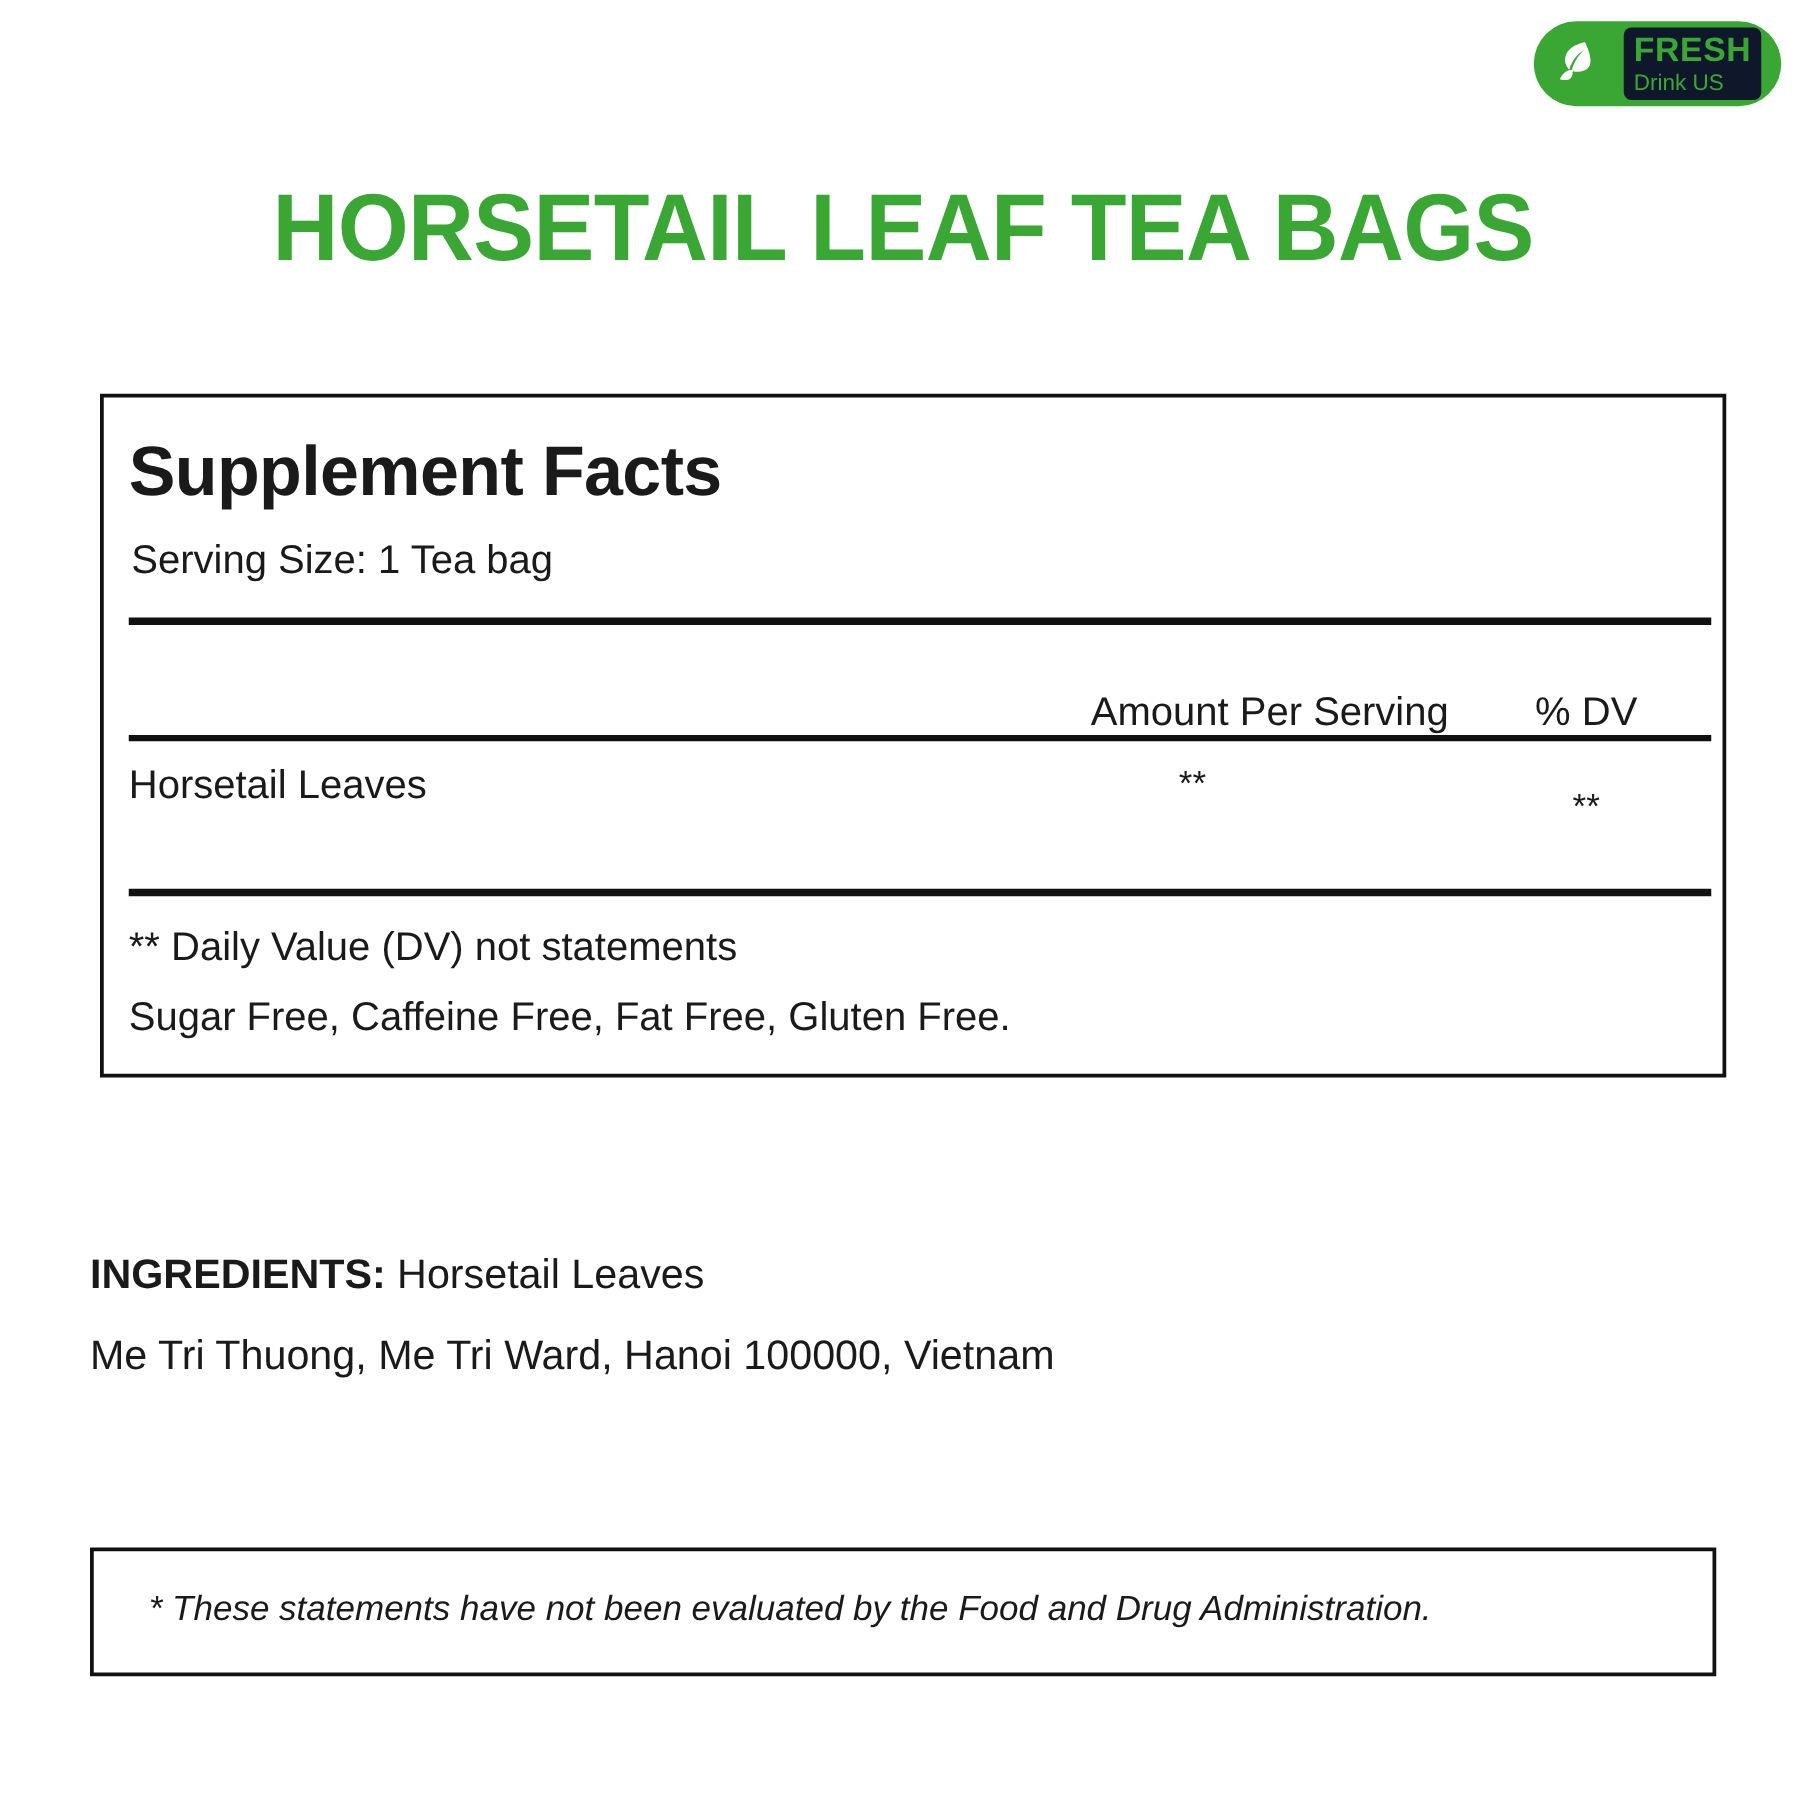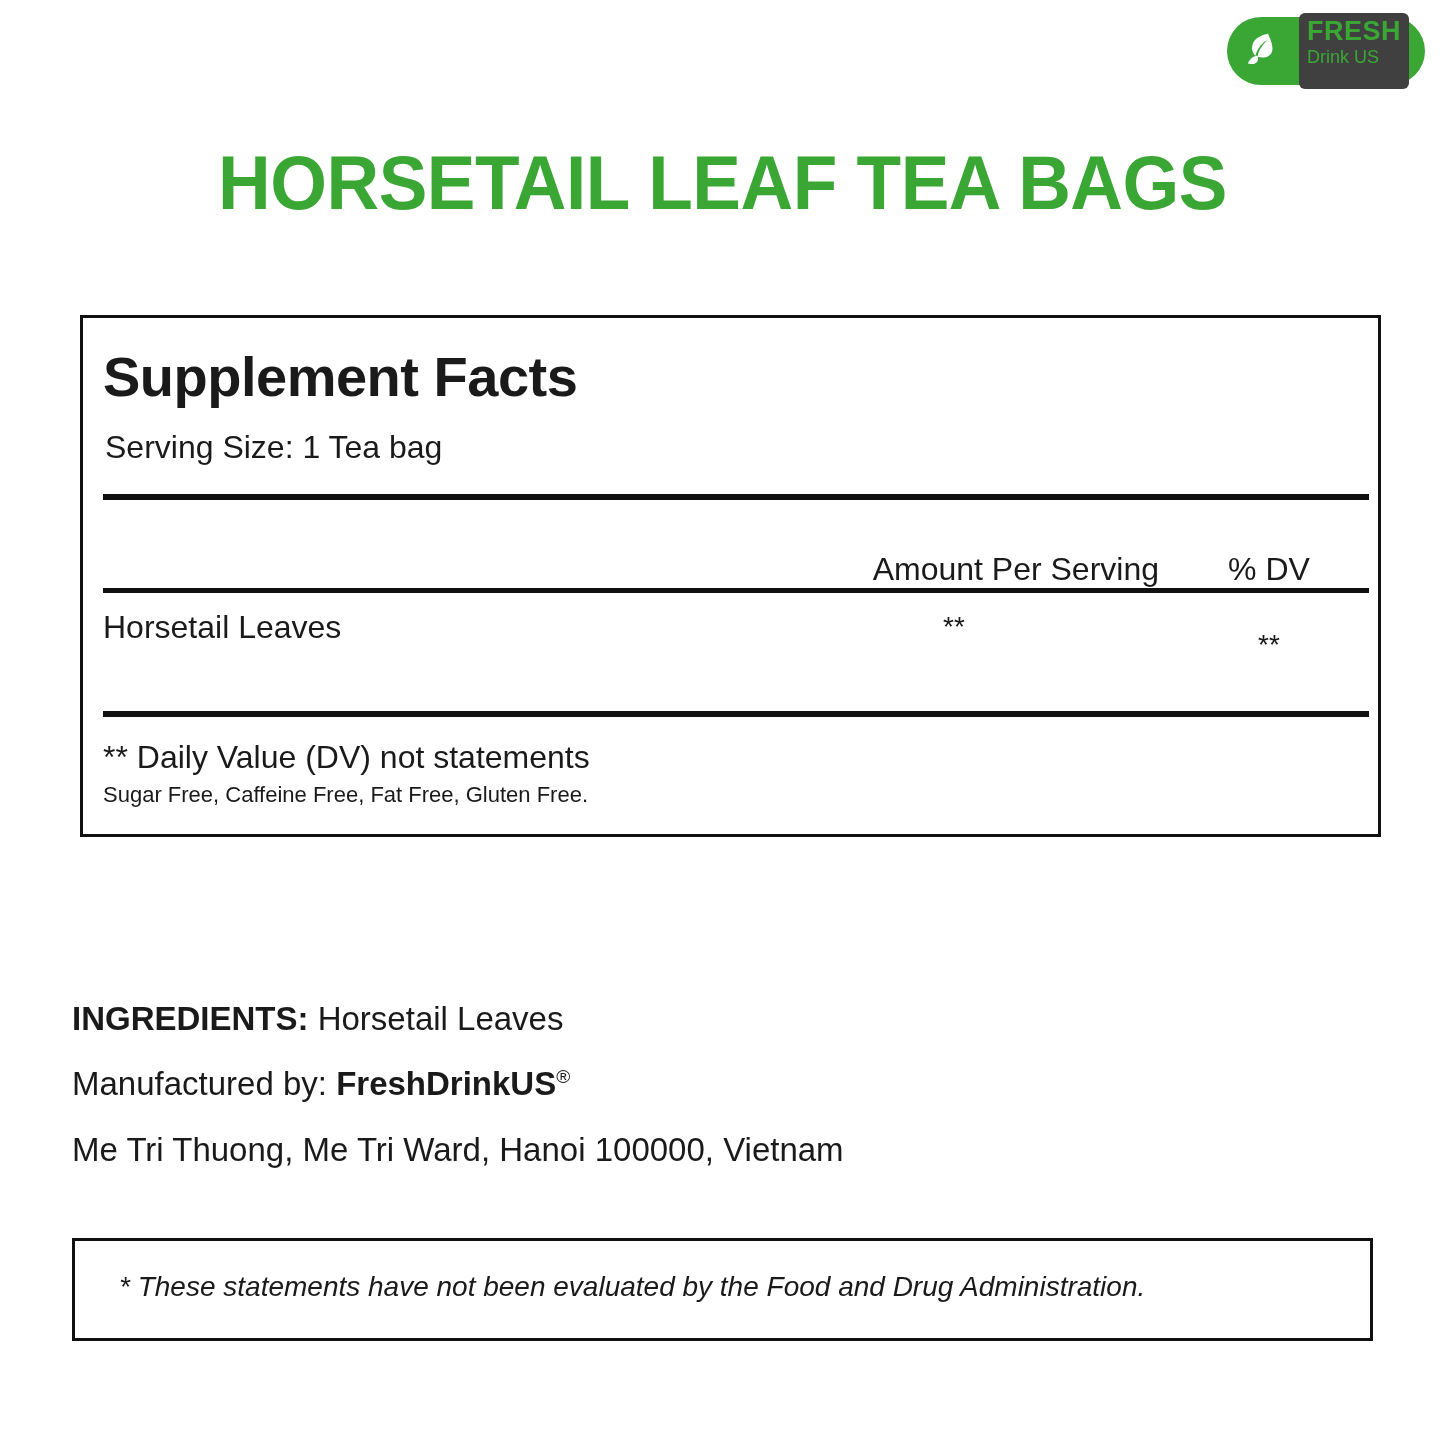--- a/index.html
+++ b/index.html
@@ -31,23 +31,23 @@
     box-sizing: border-box;
   }
   .brand-leaf {
     width: 46px;
     height: 46px;
     flex: 0 0 46px;
     display: block;
   }
   .brand-text {
     margin-left: 8px;
-    background: #404040;
+    background: #0f172a;
     border-radius: 6px;
-    padding: 5px 8px 22px 8px;
+    padding: 5px 8px 4px 8px;
     line-height: 1;
   }
   .brand-fresh {
     display: block;
     color: #3aa735;
     font-weight: bold;
     font-size: 27px;
     letter-spacing: 0.5px;
     line-height: 1;
   }
@@ -167,22 +167,22 @@
     padding-top: 22px;
     box-sizing: border-box;
   }
 
   .footnote-1 {
     font-size: 32px;
     margin-top: 20px;
     line-height: 1.25;
   }
   .footnote-2 {
-    font-size: 22px;
-    margin-top: 4px;
+    font-size: 32px;
+    margin-top: 16px;
     line-height: 1.25;
   }
 
   
   .info-block {
     position: absolute;
     left: 72px;
     top: 998px;
     width: 1310px;
   }
@@ -256,21 +256,18 @@
   <div class="rule-bottom"></div>
 
   <div class="footnote-1">** Daily Value (DV) not statements</div>
   <div class="footnote-2">Sugar Free, Caffeine Free, Fat Free, Gluten Free.</div>
 </div>
 
 <div class="info-block">
   <div class="info-line">
     <span class="label-bold">INGREDIENTS:</span><span> Horsetail Leaves</span>
   </div>
-  <div class="info-line">
-    <span>Manufactured by: </span><span class="brandname">FreshDrinkUS</span><span class="reg-mark">®</span>
-  </div>
   <div class="info-line">Me Tri Thuong, Me Tri Ward, Hanoi 100000, Vietnam</div>
 </div>
 
 <div class="disclaimer">
   <p>* These statements have not been evaluated by the Food and Drug Administration.</p>
 </div>
 
 </body></html>

